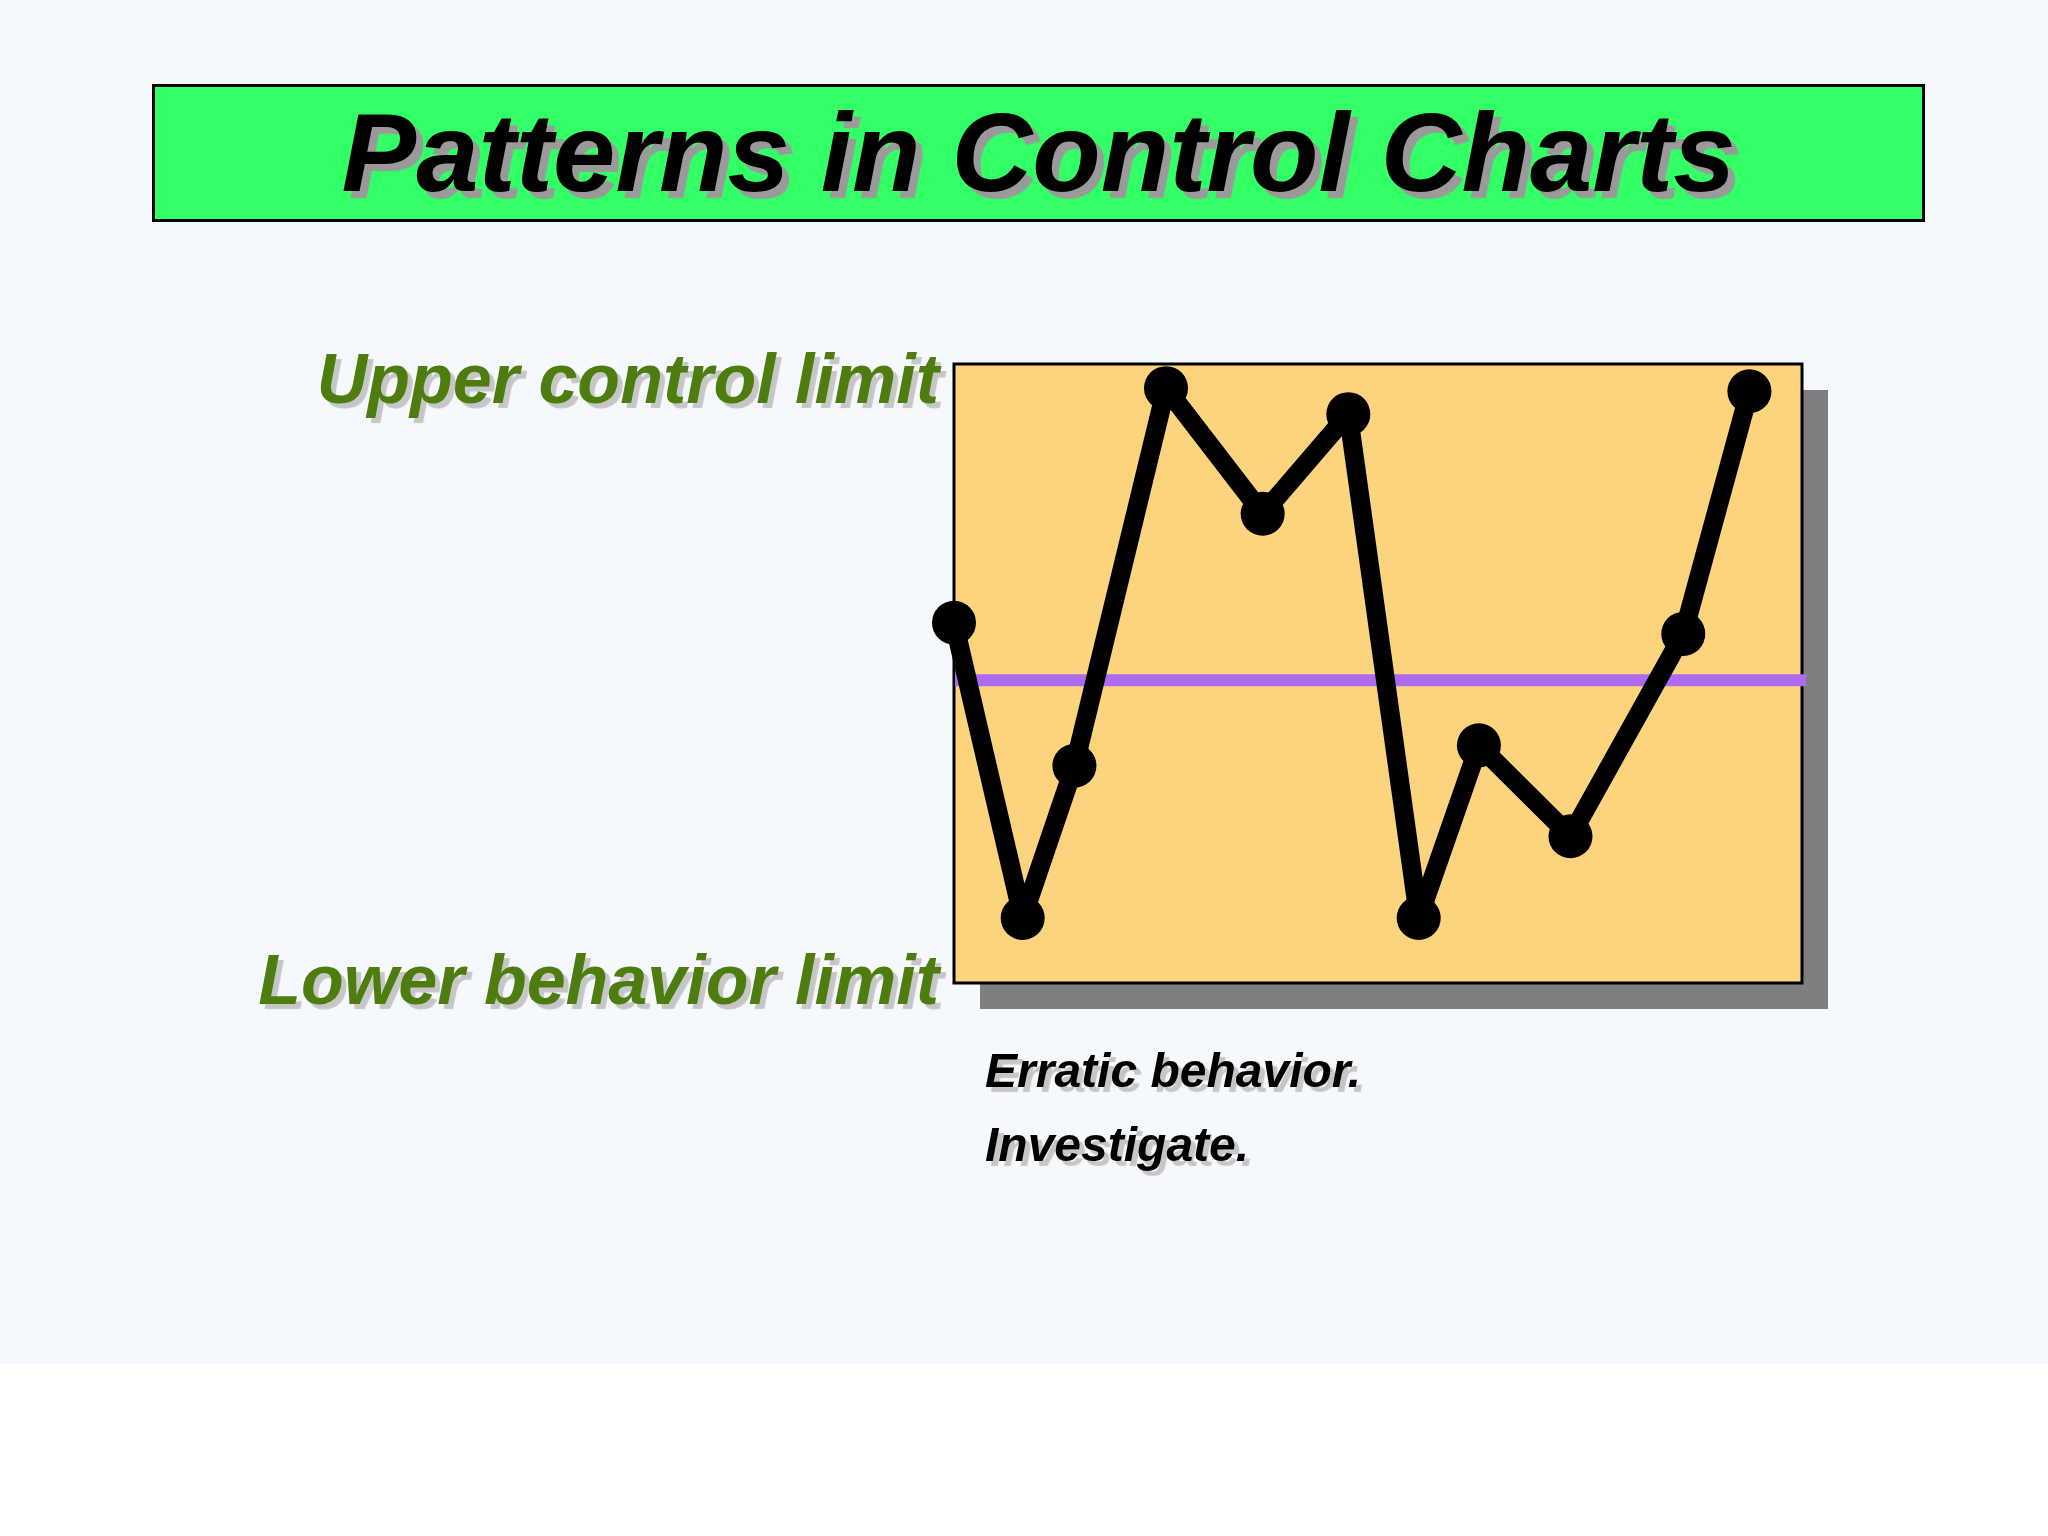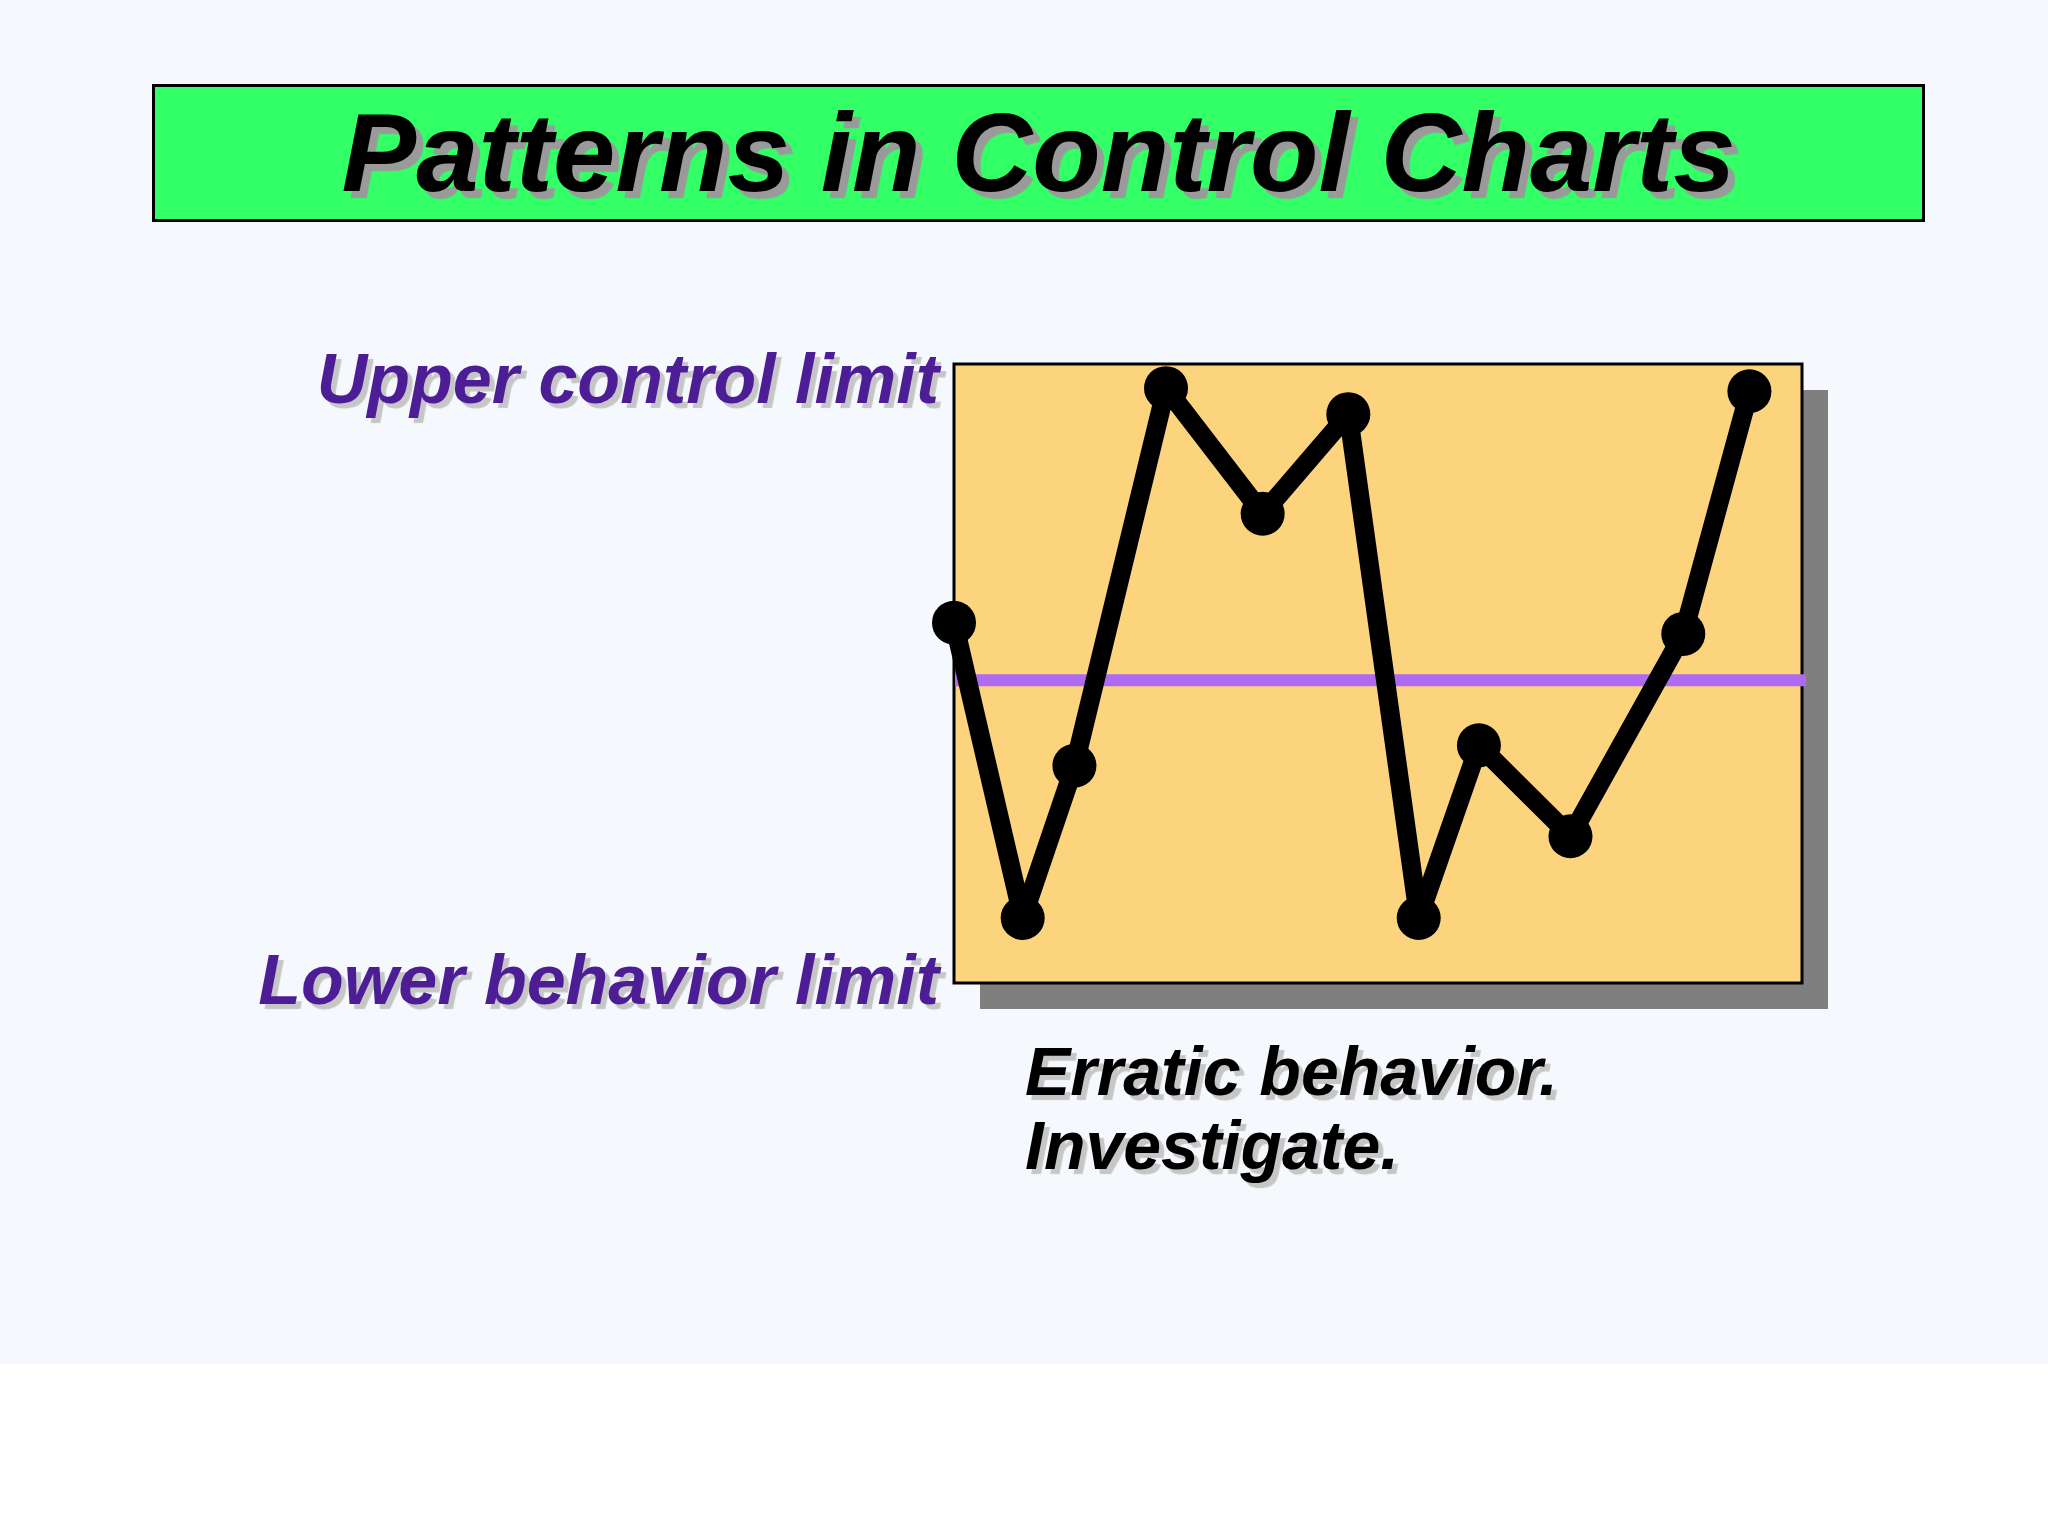--- a/index.html
+++ b/index.html
@@ -35,46 +35,45 @@
     line-height: 1;
   }
   .side-label {
     position: absolute;
     right: 1133px;
     text-align: right;
     font-size: 70px;
     line-height: 70px;
     font-weight: 700;
     font-style: italic;
-    color: #4c1d95;
+    color: #4d7c0f;
     text-shadow: 5px 5px 1px #c6c6c6;
     white-space: nowrap;
   }
   #label-upper { top: 344px; }
   #label-target { top: 646px; }
   #label-lower { top: 945px; }
   #chart-svg {
     position: absolute;
     left: 900px;
     top: 340px;
     width: 960px;
     height: 700px;
   }
   #caption {
     position: absolute;
     left: 985px;
     top: 1034px;
-    font-size: 68px;
+    font-size: 48px;
     line-height: 74px;
     font-weight: 700;
     font-style: italic;
     color: #000;
     text-shadow: 5px 5px 1px #c6c6c6;
     white-space: nowrap;
-    margin-left: 40px;
   }
 </style>
 </head>
 <body>
 
 <div id="slide" style="background: rgb(245, 248, 252);">
 
   <div id="title-banner" style="background: rgb(51, 255, 102);">
     <span class="title-text">Patterns in Control Charts</span>
   </div>

